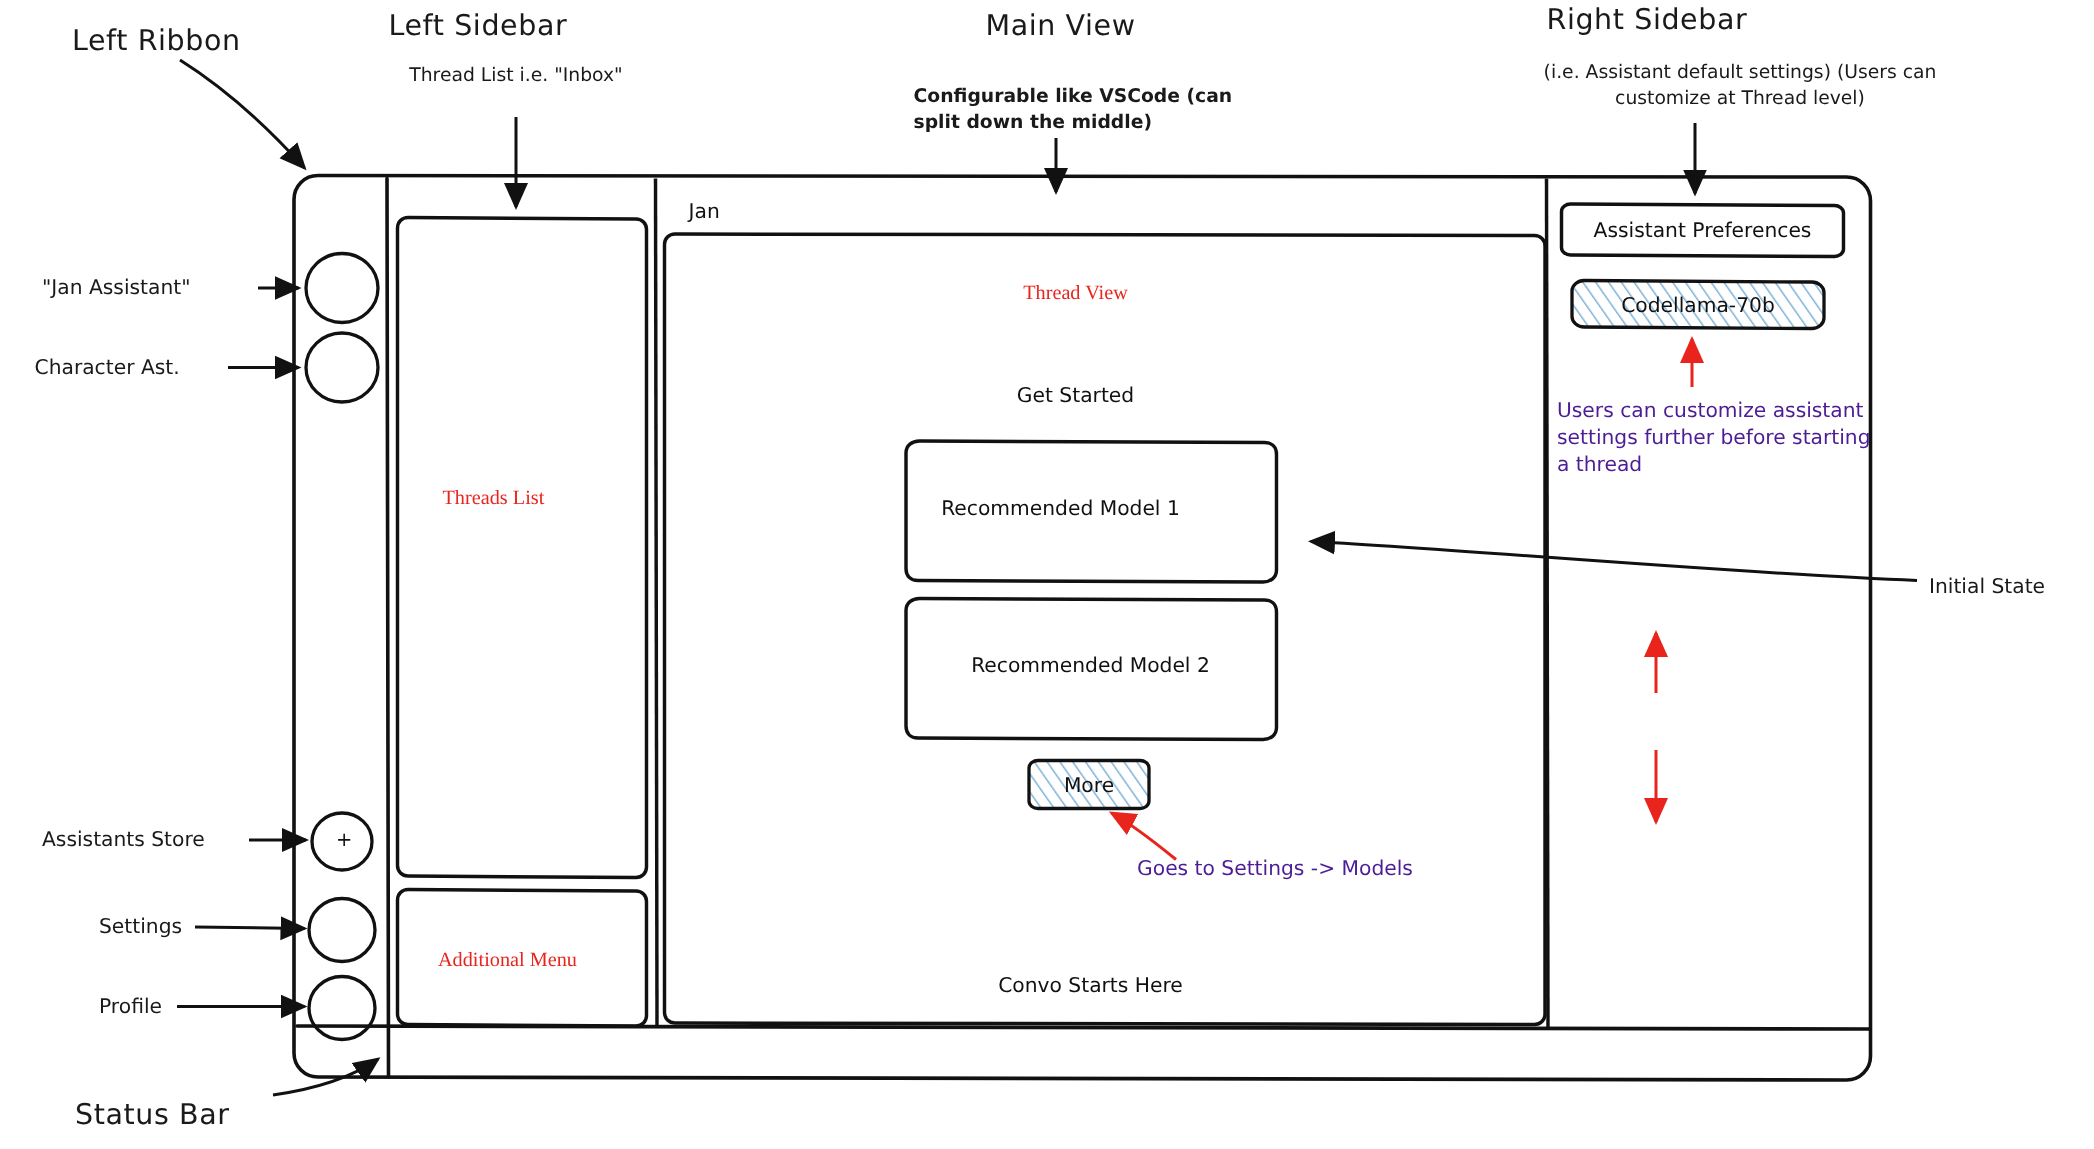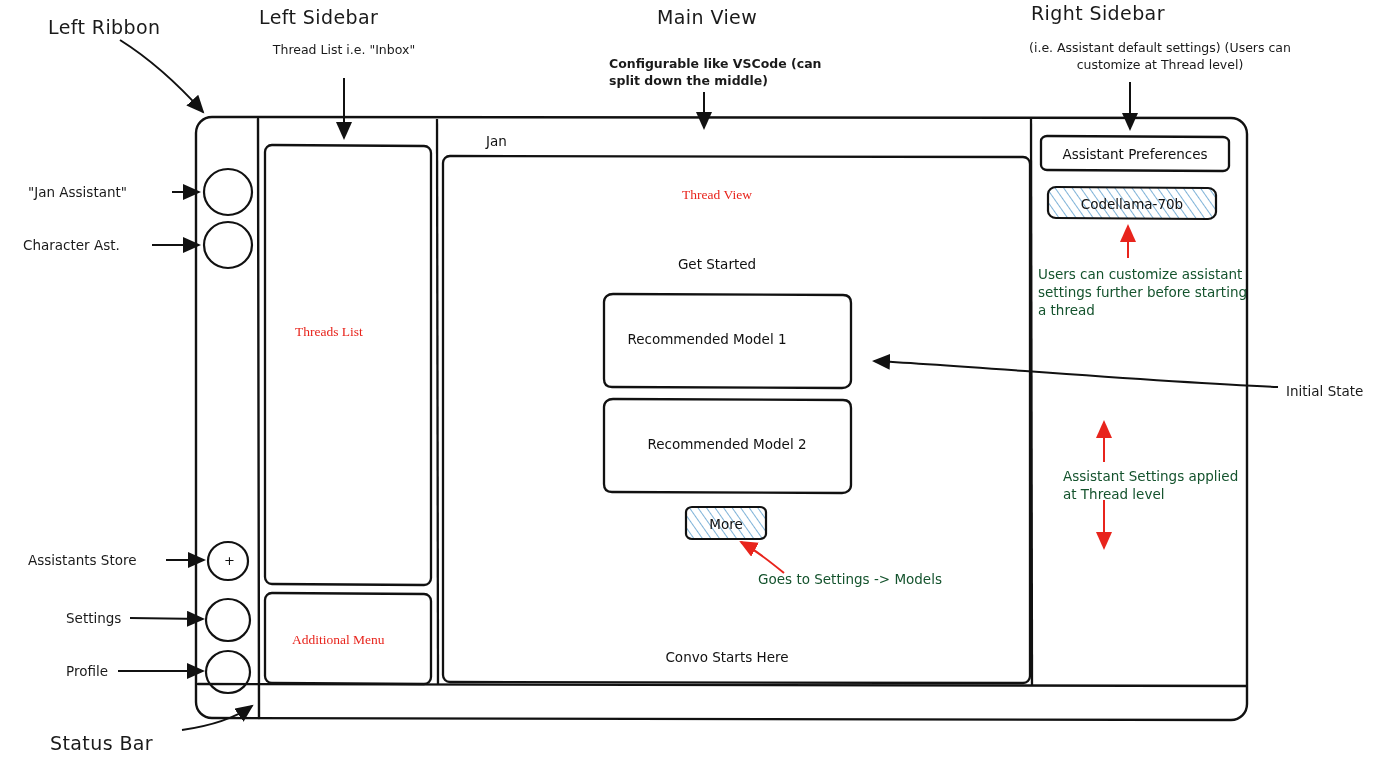--- a/index.html
+++ b/index.html
@@ -23,21 +23,21 @@
     height: 766px;
     pointer-events: none;
   }
   .lbl {
     position: absolute;
     color: #1a1a1a;
     font-family: "DejaVu Sans", sans-serif;
     white-space: nowrap;
   }
   .lbl.red {
-    color: #14532d;
+    color: #4c1d95;
   }
   .lbl.center {
     text-align: center;
     transform: translateX(-50%);
     white-space: normal;
   }
   .lbl.multi {
     white-space: normal;
     line-height: 1.35;
   }
@@ -195,24 +195,22 @@
   <div class="lbl annot" style="left:66px; top:663px;">Profile</div>
 
   <div class="lbl title" style="left:50px; top:732px;">Status Bar</div>
 
   <div class="lbl annot" style="left:1286px; top:383px;">Initial State</div>
 
   <div class="lbl annot red multi" style="left:1038px; top:265px; width:210px;">Users can customize
 assistant settings further
 before starting a thread</div>
 
-  <div class="lbl annot red multi" style="left:1063px; top:467px; width:190px;">Assistant Settings
-applied at Thread level</div>
-
-  <div class="lbl ui-text" style="left:486px; top:133px;">Jan</div>
+
+  <div class="lbl ui-text" style="left:459px; top:133px;">Jan</div>
 
   <div class="lbl red-ui" style="left:295px; top:324px;">Threads List</div>
 
   <div class="lbl red-ui" style="left:292px; top:632px;">Additional Menu</div>
 
   <div class="lbl ui-text" style="left:224px; top:553px; font-size:13px;">+</div>
 
   <div class="lbl red-ui center" style="left:717px; top:187px;">Thread View</div>
 
   <div class="lbl ui-text center" style="left:717px; top:256px;">Get Started</div>

